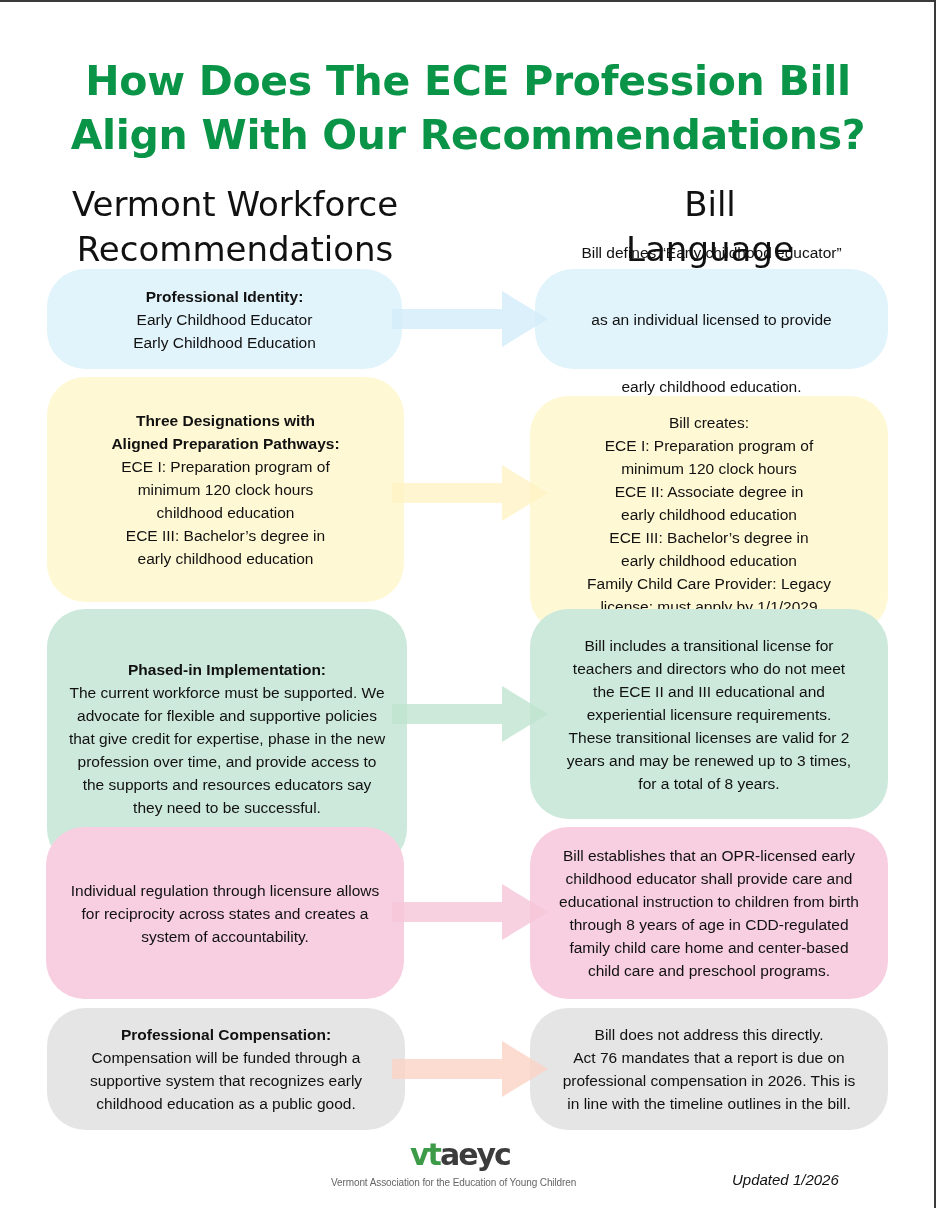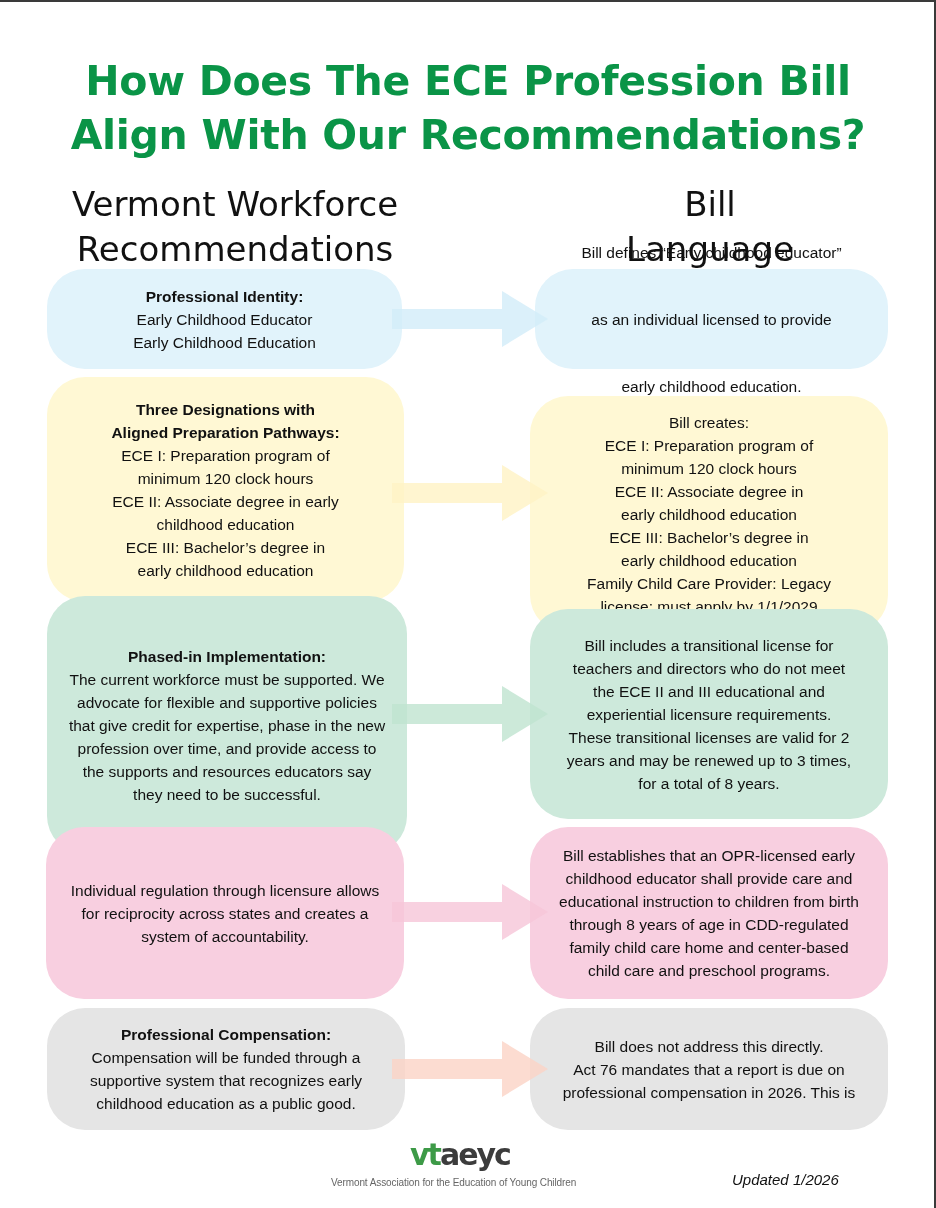--- a/index.html
+++ b/index.html
@@ -87,40 +87,39 @@
       <span class="ln">early childhood education.</span>
     </div>
     <svg class="arrow" width="156" height="56" style="left: 392px; top: 289px;">
       <polygon points="0,18 110,18 110,0 156,28 110,56 110,38 0,38" fill="#d2ecf9" fill-opacity="0.8"></polygon>
     </svg>
     <div class="box yellow" style="left: 47px; top: 375px; width: 357px; height: 225px;">
       <span class="ln hd">Three Designations with</span>
       <span class="ln hd">Aligned Preparation Pathways:</span>
       <span class="ln">ECE I: Preparation program of</span>
       <span class="ln">minimum 120 clock hours</span>
-      <span class="ln">ECE II: Associate degree in early</span>
       <span class="ln">childhood education</span>
       <span class="ln">ECE III: Bachelor’s degree in</span>
       <span class="ln">early childhood education</span>
     </div>
     <div class="box yellow" style="left: 530px; top: 394px; width: 358px; height: 237px;">
       <span class="ln">Bill creates:</span>
       <span class="ln">ECE I: Preparation program of</span>
       <span class="ln">minimum 120 clock hours</span>
       <span class="ln">ECE II: Associate degree in</span>
       <span class="ln">early childhood education</span>
       <span class="ln">ECE III: Bachelor’s degree in</span>
       <span class="ln">early childhood education</span>
       <span class="ln">Family Child Care Provider: Legacy</span>
       <span class="ln">license; must apply by 1/1/2029</span>
     </div>
     <svg class="arrow" width="156" height="56" style="left: 392px; top: 463px;">
       <polygon points="0,18 110,18 110,0 156,28 110,56 110,38 0,38" fill="#fff3c4" fill-opacity="0.8"></polygon>
     </svg>
-    <div class="box green" style="left: 47px; top: 594px; width: 360px; height: 258px;">
+    <div class="box green" style="left: 47px; top: 607px; width: 360px; height: 258px;">
       <span class="ln hd">Phased-in Implementation:</span>
       <span class="ln">The current workforce must be supported. We</span>
       <span class="ln">advocate for flexible and supportive policies</span>
       <span class="ln">that give credit for expertise, phase in the new</span>
       <span class="ln">profession over time, and provide access to</span>
       <span class="ln">the supports and resources educators say</span>
       <span class="ln">they need to be successful.</span>
     </div>
     <div class="box green" style="left: 530px; top: 607px; width: 358px; height: 210px;">
       <span class="ln">Bill includes a transitional license for</span>
@@ -153,20 +152,21 @@
     <div class="box peach" style="left: 47px; top: 1006px; width: 358px; height: 122px;">
       <span class="ln hd">Professional Compensation:</span>
       <span class="ln">Compensation will be funded through a</span>
       <span class="ln">supportive system that recognizes early</span>
       <span class="ln">childhood education as a public good.</span>
     </div>
     <div class="box peach" style="left: 530px; top: 1006px; width: 358px; height: 122px;">
       <span class="ln">Bill does not address this directly.</span>
       <span class="ln">Act 76 mandates that a report is due on</span>
       <span class="ln">professional compensation in 2026. This is</span>
+      <span class="ln">in line with the timeline outlines in the bill.</span>
     </div>
     <svg class="arrow" width="156" height="56" style="left: 392px; top: 1039px;">
       <polygon points="0,18 110,18 110,0 156,28 110,56 110,38 0,38" fill="#fbd3c6" fill-opacity="0.8"></polygon>
     </svg>
   </div>
 
 <div class="footer-logo">
   <span class="vt">vt</span><span class="aeyc">aeyc</span>
 </div>
 <div class="footer-org">Vermont Association for the Education of Young Children</div>

